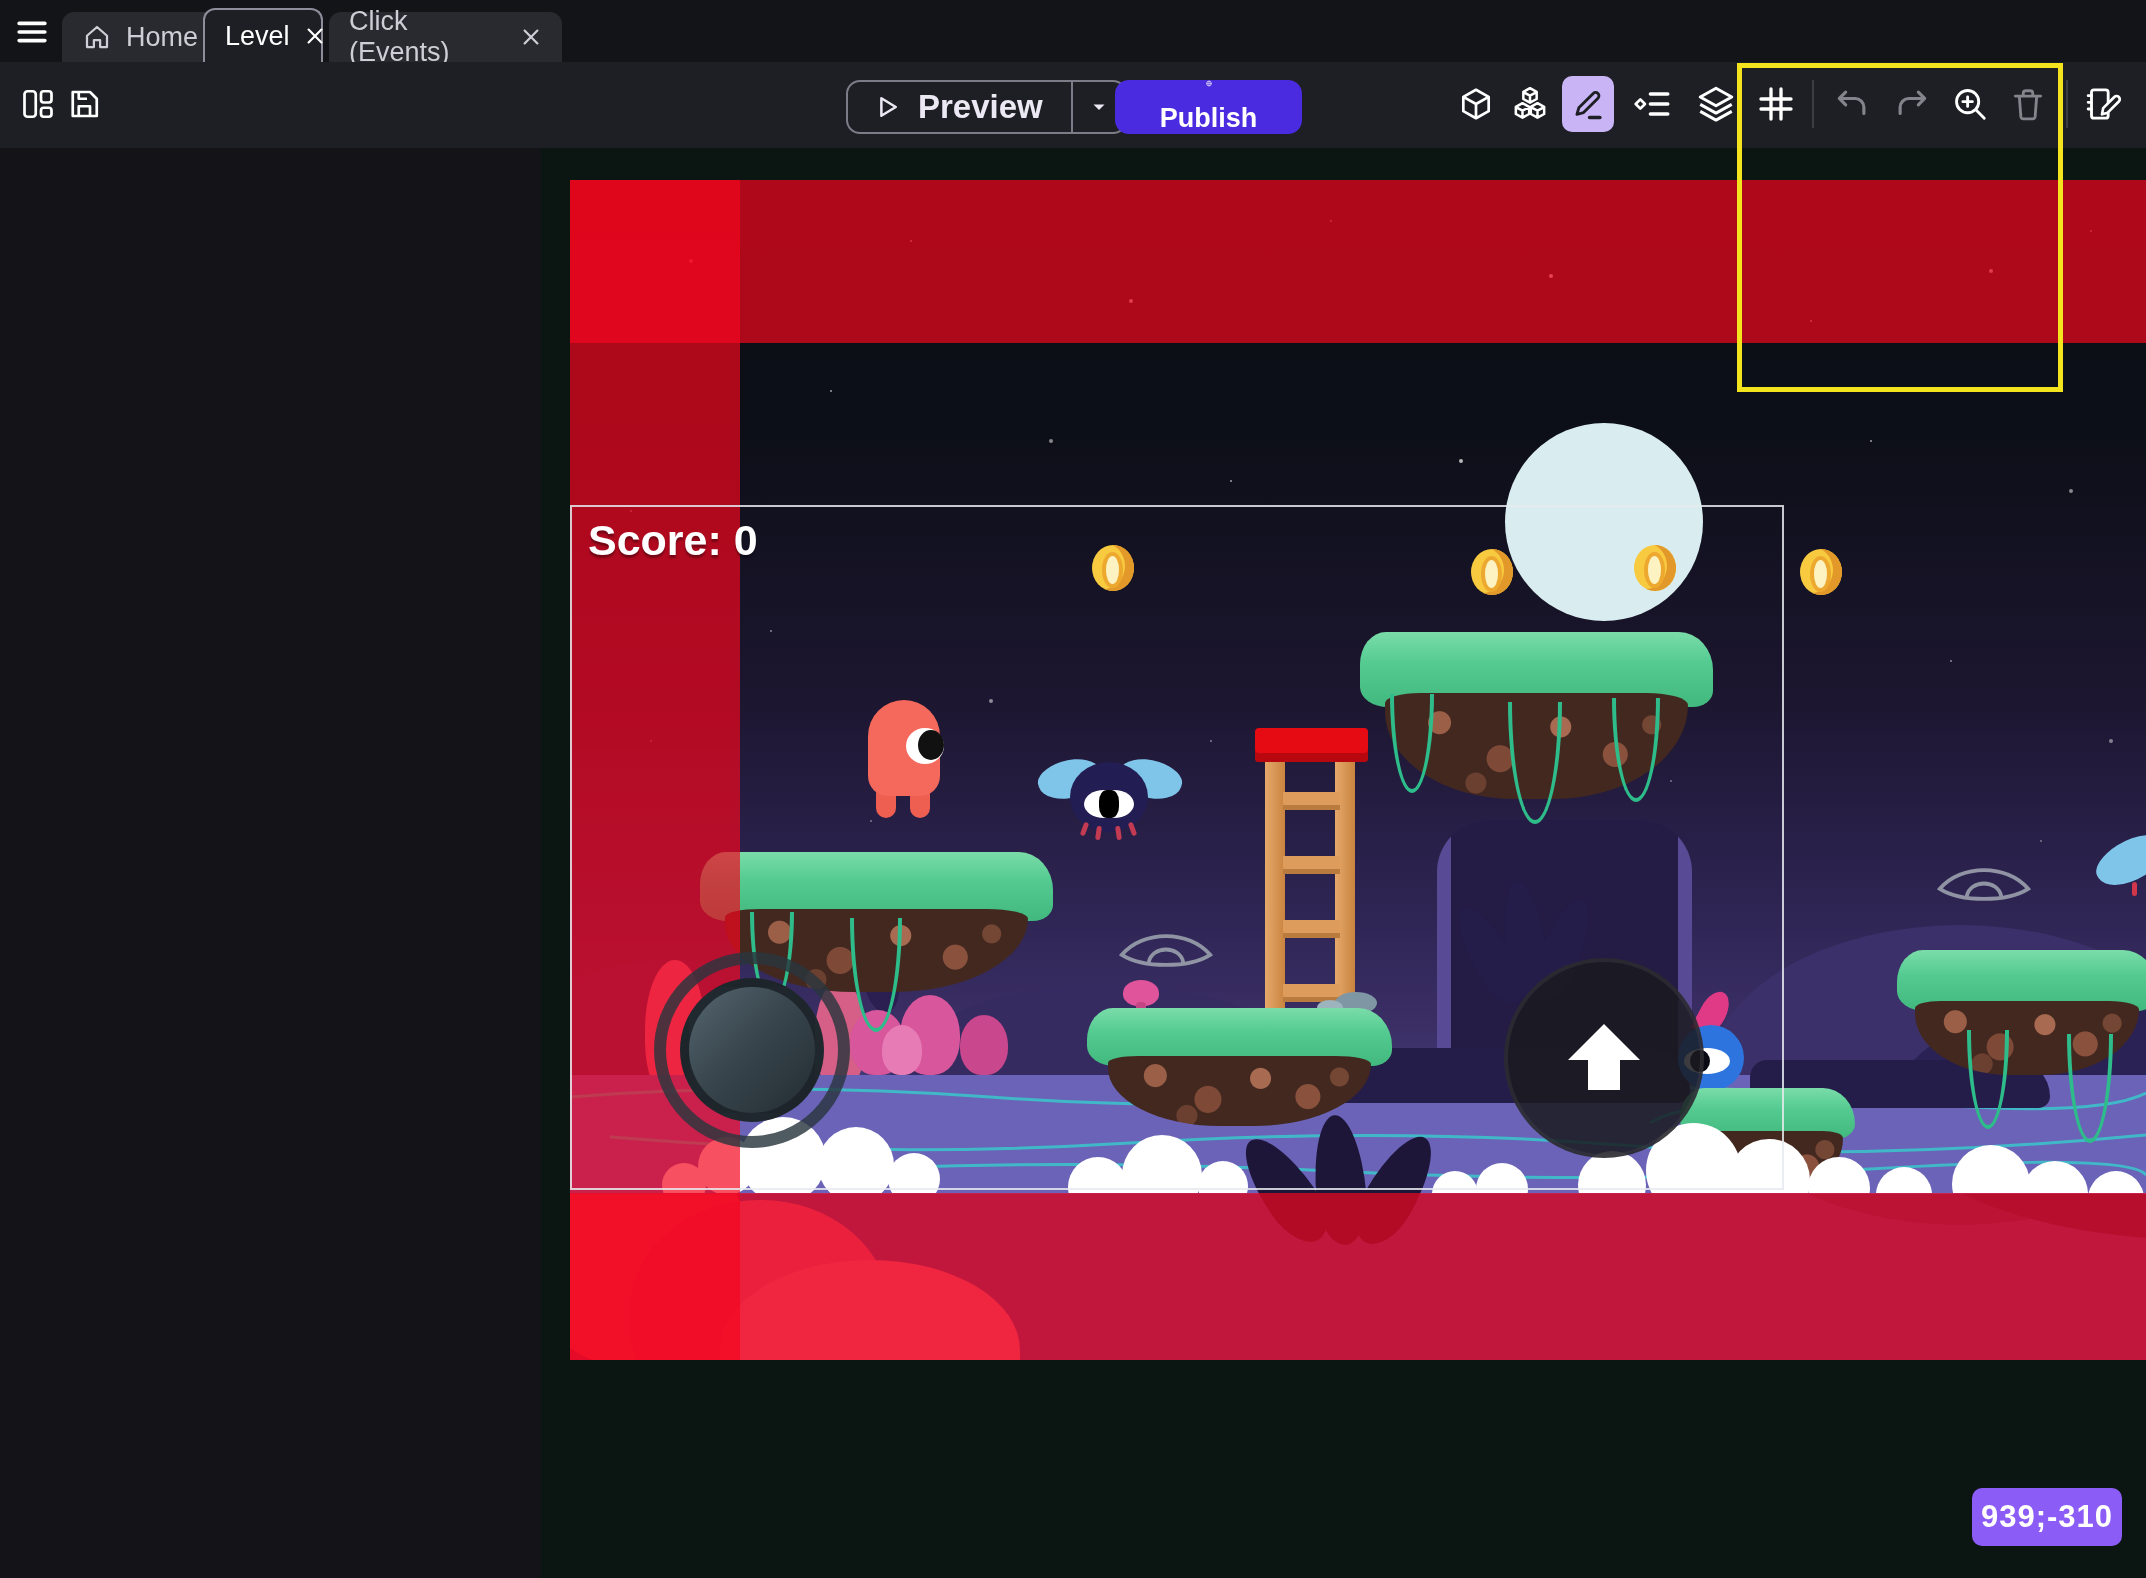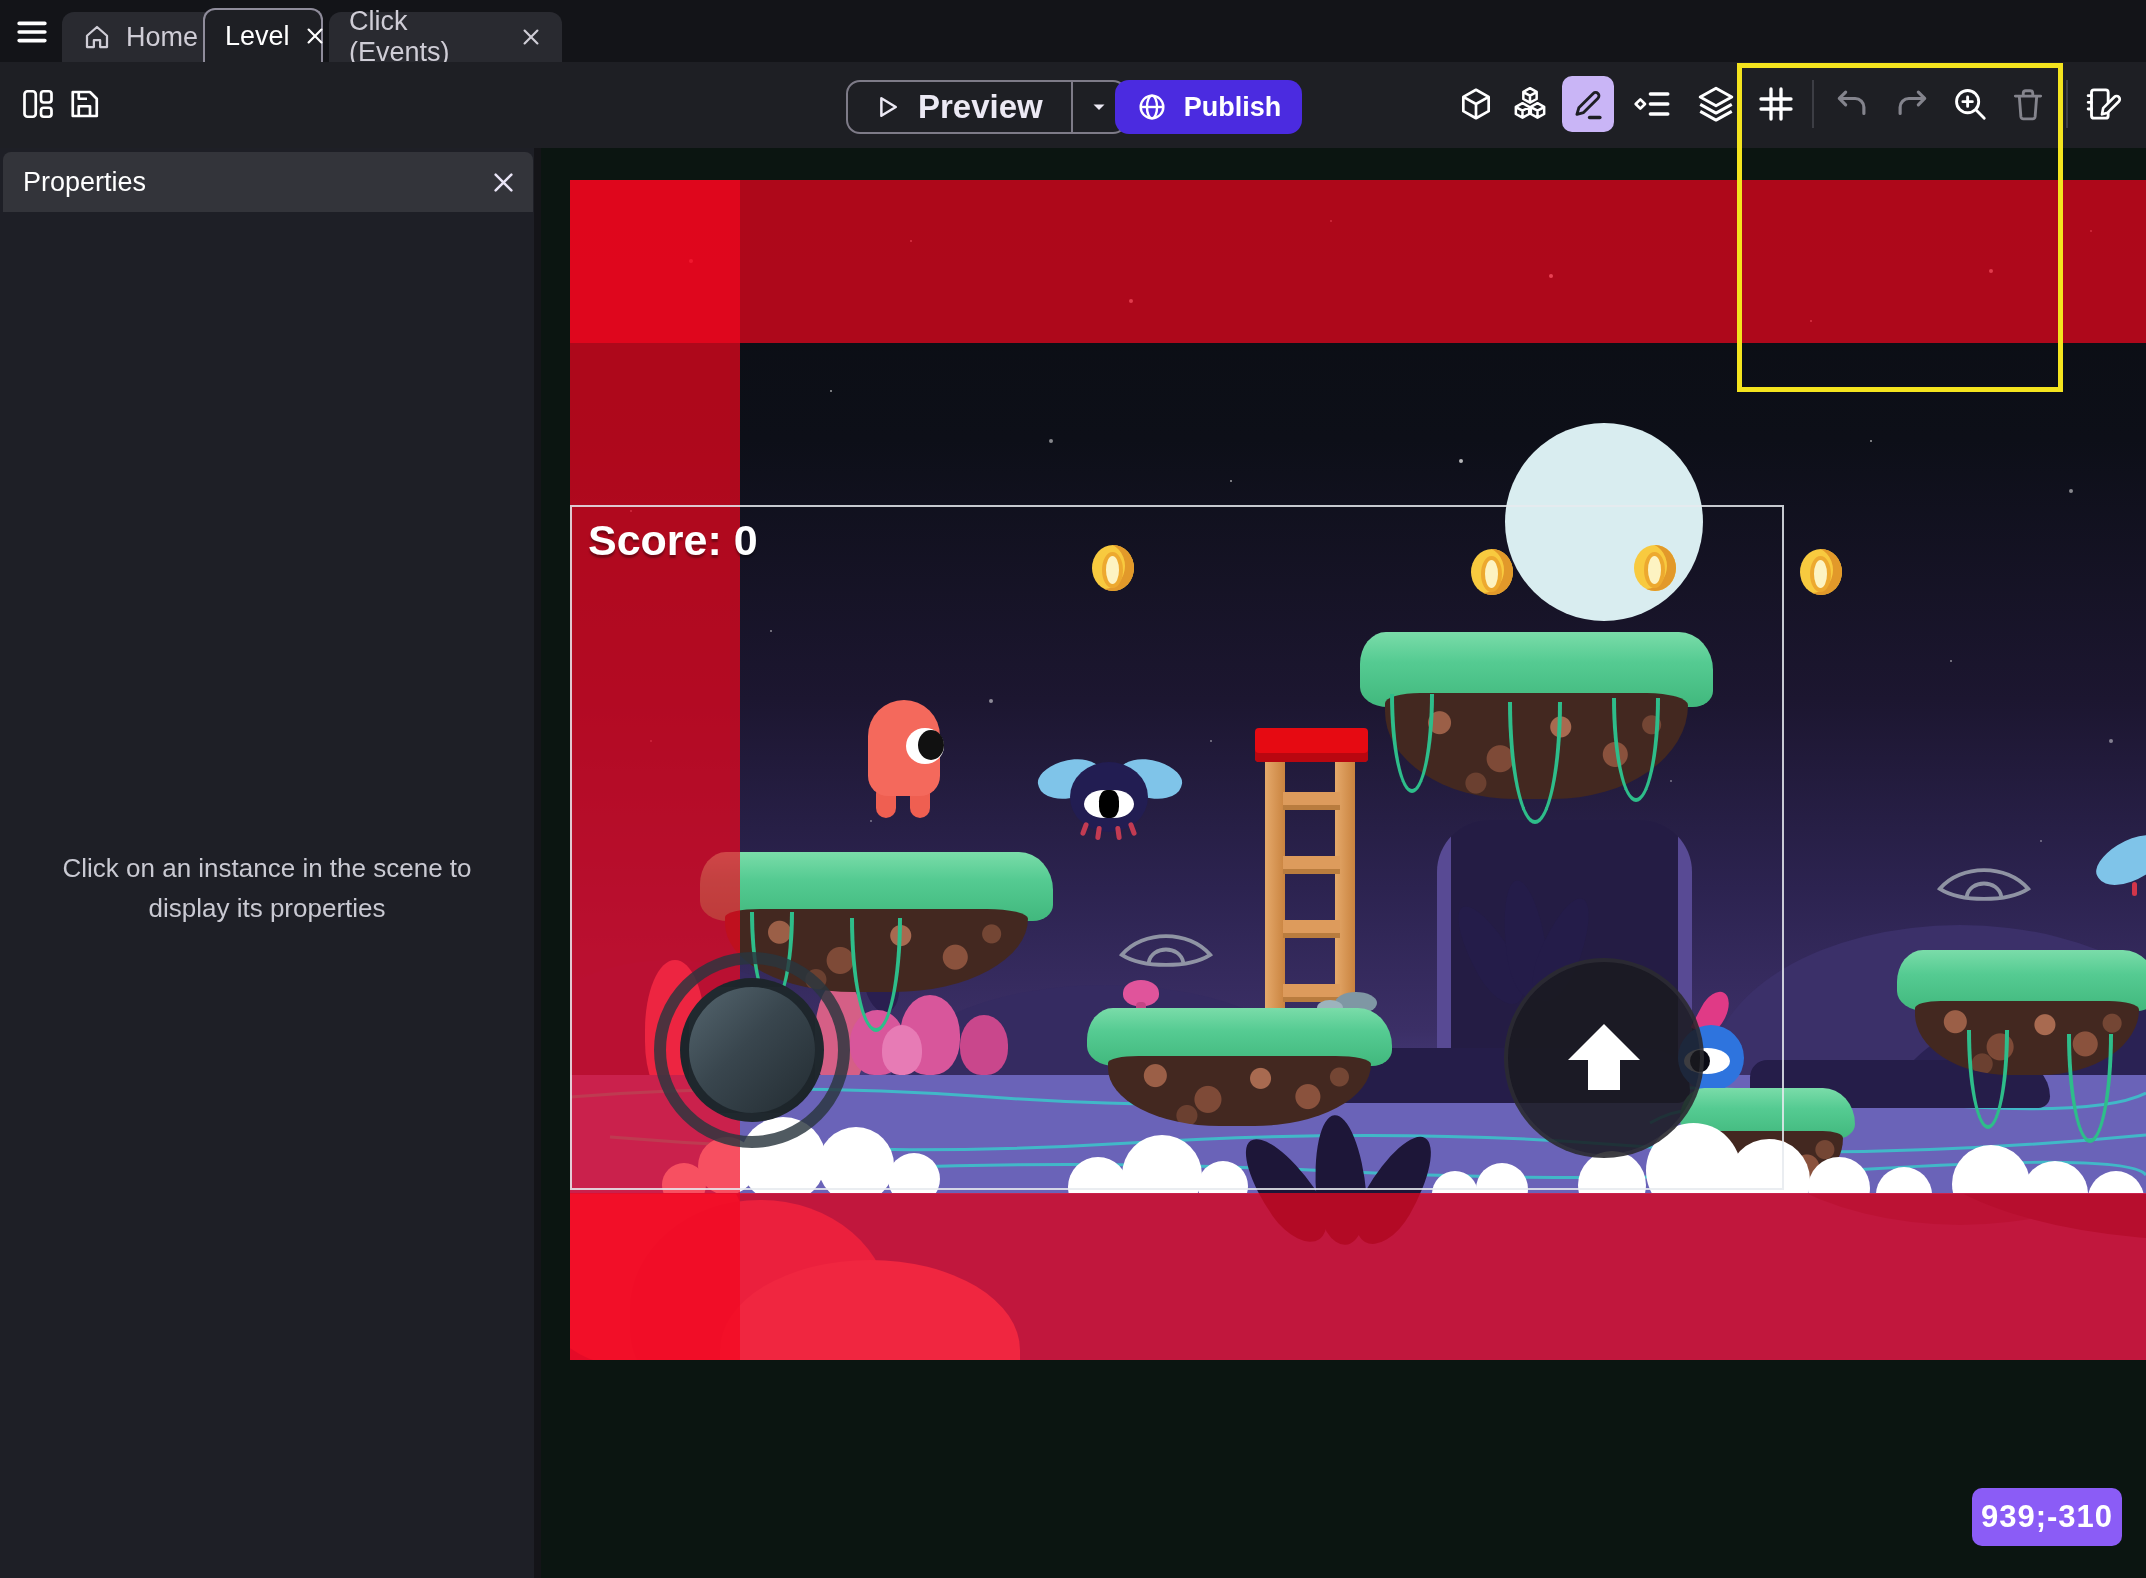--- a/index.html
+++ b/index.html
@@ -20,21 +20,21 @@
   .toolbar{position:absolute;left:0;top:62px;width:2146px;height:86px;background:#1e1f24;}
   .icon-btn{position:absolute;top:14px;width:52px;height:56px;display:flex;align-items:center;justify-content:center;border-radius:10px;cursor:pointer;}
   .icon-btn.selected{background:#c9b5f6;}
   .btn-preview{position:absolute;left:846px;top:18px;height:54px;display:flex;align-items:center;
     border:2px solid #7e7b88;border-radius:14px;box-sizing:border-box;cursor:pointer;}
   .btn-preview .plabel{font-size:33px;font-weight:bold;color:#ece9f4;padding:0 28px 0 16px;}
   .btn-preview .pplay{padding-left:24px;display:flex;align-items:center;}
   .btn-preview .pdiv{width:2px;height:50px;background:#7e7b88;}
   .btn-preview .pcaret{width:52px;display:flex;align-items:center;justify-content:center;}
   .btn-publish{position:absolute;left:1115px;top:18px;height:54px;width:187px;background:#4b2be0;border-radius:14px;
-    display:flex;align-items:center;justify-content:center;gap:16px;cursor:pointer;}
+    display:flex;align-items:center;justify-content:center;gap:16px;cursor:pointer;flex-direction:column;}
   .btn-publish .plabel{font-size:27px;font-weight:bold;color:#fff;}
   .tb-sep{position:absolute;top:18px;width:2px;height:48px;background:#3c3d44;}
 
   
   .panel{position:absolute;left:0;top:148px;width:534px;height:1430px;background:#1e1f26;}
   .panel-header{margin:4px 1px 0 3px;height:60px;background:#33343a;border-radius:8px 8px 0 0;
     display:flex;align-items:center;justify-content:space-between;padding:0 16px 0 20px;box-sizing:border-box;}
   .panel-title{font-size:27px;color:#fff;}
   .panel-close{display:flex;align-items:center;cursor:pointer;}
   .panel-empty{position:absolute;left:26px;top:700px;width:482px;text-align:center;font-size:26px;color:#c9c9d2;line-height:1.55;}
@@ -274,34 +274,20 @@
     <div class="tb-sep" style="left:2066px"></div>
     <div class="icon-btn" style="left:2078px">
       <svg width="40" height="40" viewBox="0 0 24 24">
         <rect x="4.5" y="3.5" width="10" height="17" rx="1.5" stroke="#fff" stroke-width="1.7" fill="none"></rect>
         <path d="M4.5 7 h-2 M4.5 11 h-2 M4.5 15 h-2" stroke="#fff" stroke-width="1.7" stroke-linecap="round"></path>
         <path d="M11.5 14.5 L18.2 7.8 a1.7 1.7 0 0 1 2.7 2.7 L14.2 17.2 L10.8 18.2 Z" stroke="#fff" stroke-width="1.6" fill="#1e1f24" stroke-linejoin="round"></path>
       </svg>
     </div>
   </div>
 
-  <div class="panel">
-    <div class="panel-header">
-      <span class="panel-title">Properties</span>
-      <span class="panel-close">
-        <svg width="27" height="27" viewBox="0 0 24 24">
-          <path d="M5 5 L19 19 M19 5 L5 19" stroke="#e9e4f6" stroke-width="2.2" stroke-linecap="round"></path>
-        </svg>
-      </span>
-    </div>
-    <div class="panel-empty">
-      <span>Click on an instance in the scene to</span><br>
-      <span>display its properties</span>
-    </div>
-  </div>
 
   <div class="scene">
     <div class="level">
       <div class="stars"></div>
       <div class="moon"></div>
 
       <svg class="deco-eye" style="left:548px;top:744px" width="96" height="52" viewBox="0 0 100 54">
         <path d="M4 32 C26 6 74 6 96 32 C74 46 26 46 4 32 Z" stroke="#9aa0ad" stroke-width="4" fill="none"></path>
         <path d="M32 40 C35 22 65 22 68 40" stroke="#9aa0ad" stroke-width="4" fill="none"></path>
       </svg>

